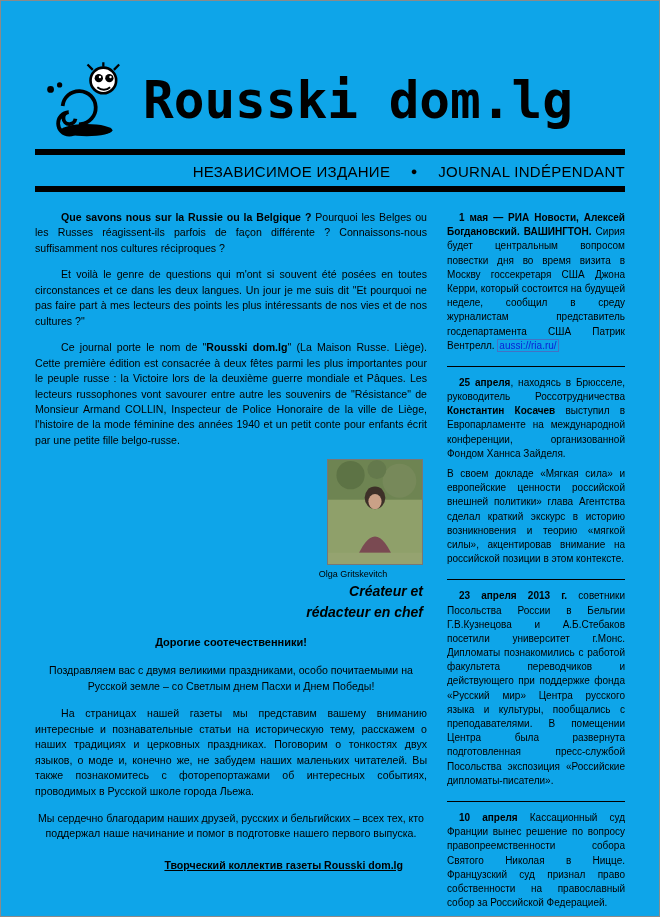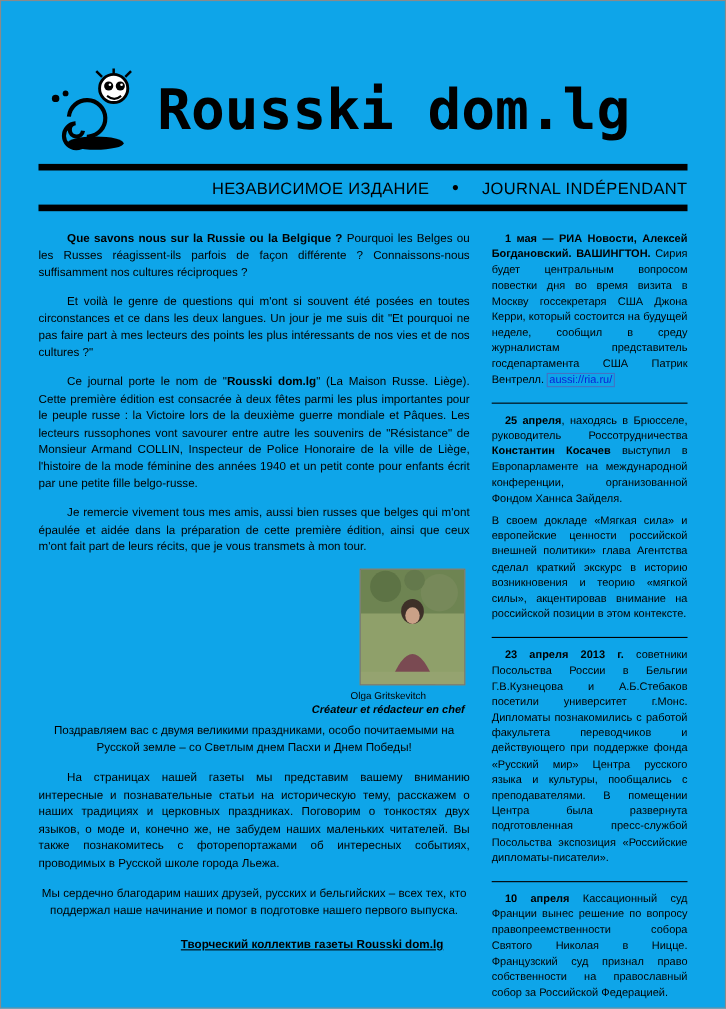--- a/index.html
+++ b/index.html
@@ -18,21 +18,21 @@
 
   
   .columns { display:flex; gap:20px; margin-top:18px; }
   .left-col { width:392px; flex:none; font-size:10.6px; line-height:1.46; text-align:justify; }
   .left-col p.fr { text-indent:26px; margin-bottom:11px; }
 
   .photo-block { display:flex; flex-direction:column; align-items:flex-end; margin:0 4px 4px 0; }
   .photo { width:96px; height:106px; border:1px solid #777; background:#8fa06a; }
   .photo svg { width:100%; height:100%; display:block; }
   .cap-name { font-size:9px; margin-top:3px; width:140px; text-align:center; }
-  .cap-role { font-size:10px; font-weight:bold; font-style:italic; width:140px; text-align:center; }
+  .cap-role { font-size:14px; font-weight:bold; font-style:italic; width:140px; text-align:right; }
 
   .address h2 { font-size:11px; text-align:center; margin:12px 0 13px; font-weight:bold; }
   .address p { margin-bottom:12px; }
   .address .centered { text-align:center; }
   .address .indent { text-indent:26px; text-align:justify; }
   .signature { text-align:right; font-weight:bold; padding-right:24px; margin-top:16px;text-decoration:underline; }
 
   
   .right-col { flex:1; font-size:10px; line-height:1.42; text-align:justify; }
   .right-col p { margin-bottom:6px; }
@@ -74,21 +74,20 @@
     </div>
     <div class="rule"></div>
   </header>
 
   <main class="columns">
 
     <section class="left-col">
       <p class="fr"><b>Que savons nous sur la Russie ou la Belgique ?</b><span> Pourquoi les Belges ou les Russes réagissent-ils parfois de façon différente ? Connaissons-nous suffisamment nos cultures réciproques ?</span></p>
       <p class="fr">Et voilà le genre de questions qui m'ont si souvent été posées en toutes circonstances et ce dans les deux langues. Un jour je me suis dit "Et pourquoi ne pas faire part à mes lecteurs des points les plus intéressants de nos vies et de nos cultures ?"</p>
       <p class="fr"><span>Ce journal porte le nom de "</span><b>Rousski dom.lg</b><span>" (La Maison Russe. Liège). Cette première édition est consacrée à deux fêtes parmi les plus importantes pour le peuple russe : la Victoire lors de la deuxième guerre mondiale et Pâques. Les lecteurs russophones vont savourer entre autre les souvenirs de "Résistance" de Monsieur Armand COLLIN, Inspecteur de Police Honoraire de la ville de Liège, l'histoire de la mode féminine des années 1940 et un petit conte pour enfants écrit par une petite fille belgo-russe.</span></p>
-      <p class="fr">Je remercie vivement tous mes amis, aussi bien russes que belges qui m'ont épaulée et aidée dans la préparation de cette première édition, ainsi que ceux m'ont fait part de leurs récits, que je vous transmets à mon tour.</p>
 
       <figure class="photo-block">
         <div class="photo">
           <svg viewBox="0 0 100 110" preserveAspectRatio="none" xmlns="http://www.w3.org/2000/svg">
             <rect width="100" height="110" fill="#8fa06a"></rect>
             <rect width="100" height="42" fill="#6e8452"></rect>
             <circle cx="24" cy="16" r="15" fill="#5d7345"></circle>
             <circle cx="76" cy="22" r="18" fill="#77895a"></circle>
             <circle cx="52" cy="10" r="10" fill="#64794c"></circle>
             <ellipse cx="50" cy="40" rx="11" ry="12" fill="#3d3028"></ellipse>
@@ -97,20 +96,21 @@
             <rect y="98" width="100" height="12" fill="#95a370"></rect>
           </svg>
         </div>
         <figcaption>
           <div class="cap-name">Olga Gritskevitch</div>
           <div class="cap-role">Créateur et rédacteur en chef</div>
         </figcaption>
       </figure>
 
       <div class="address">
+        <h2>Дорогие соотечественники!</h2>
         <p class="centered">Поздравляем вас с двумя великими праздниками, особо почитаемыми на Русской земле – со Светлым днем Пасхи и Днем Победы!</p>
         <p class="indent">На страницах нашей газеты мы представим вашему вниманию интересные и познавательные статьи на историческую тему, расскажем о наших традициях и церковных праздниках. Поговорим о тонкостях двух языков, о моде и, конечно же, не забудем наших маленьких читателей. Вы также познакомитесь с фоторепортажами об интересных событиях, проводимых в Русской школе города Льежа.</p>
         <p class="centered">Мы сердечно благодарим наших друзей, русских и бельгийских – всех тех, кто поддержал наше начинание и помог в подготовке нашего первого выпуска.</p>
         <p class="signature">Творческий коллектив газеты Rousski dom.lg</p>
       </div>
     </section>
 
     <aside class="right-col">
 
       <article>

